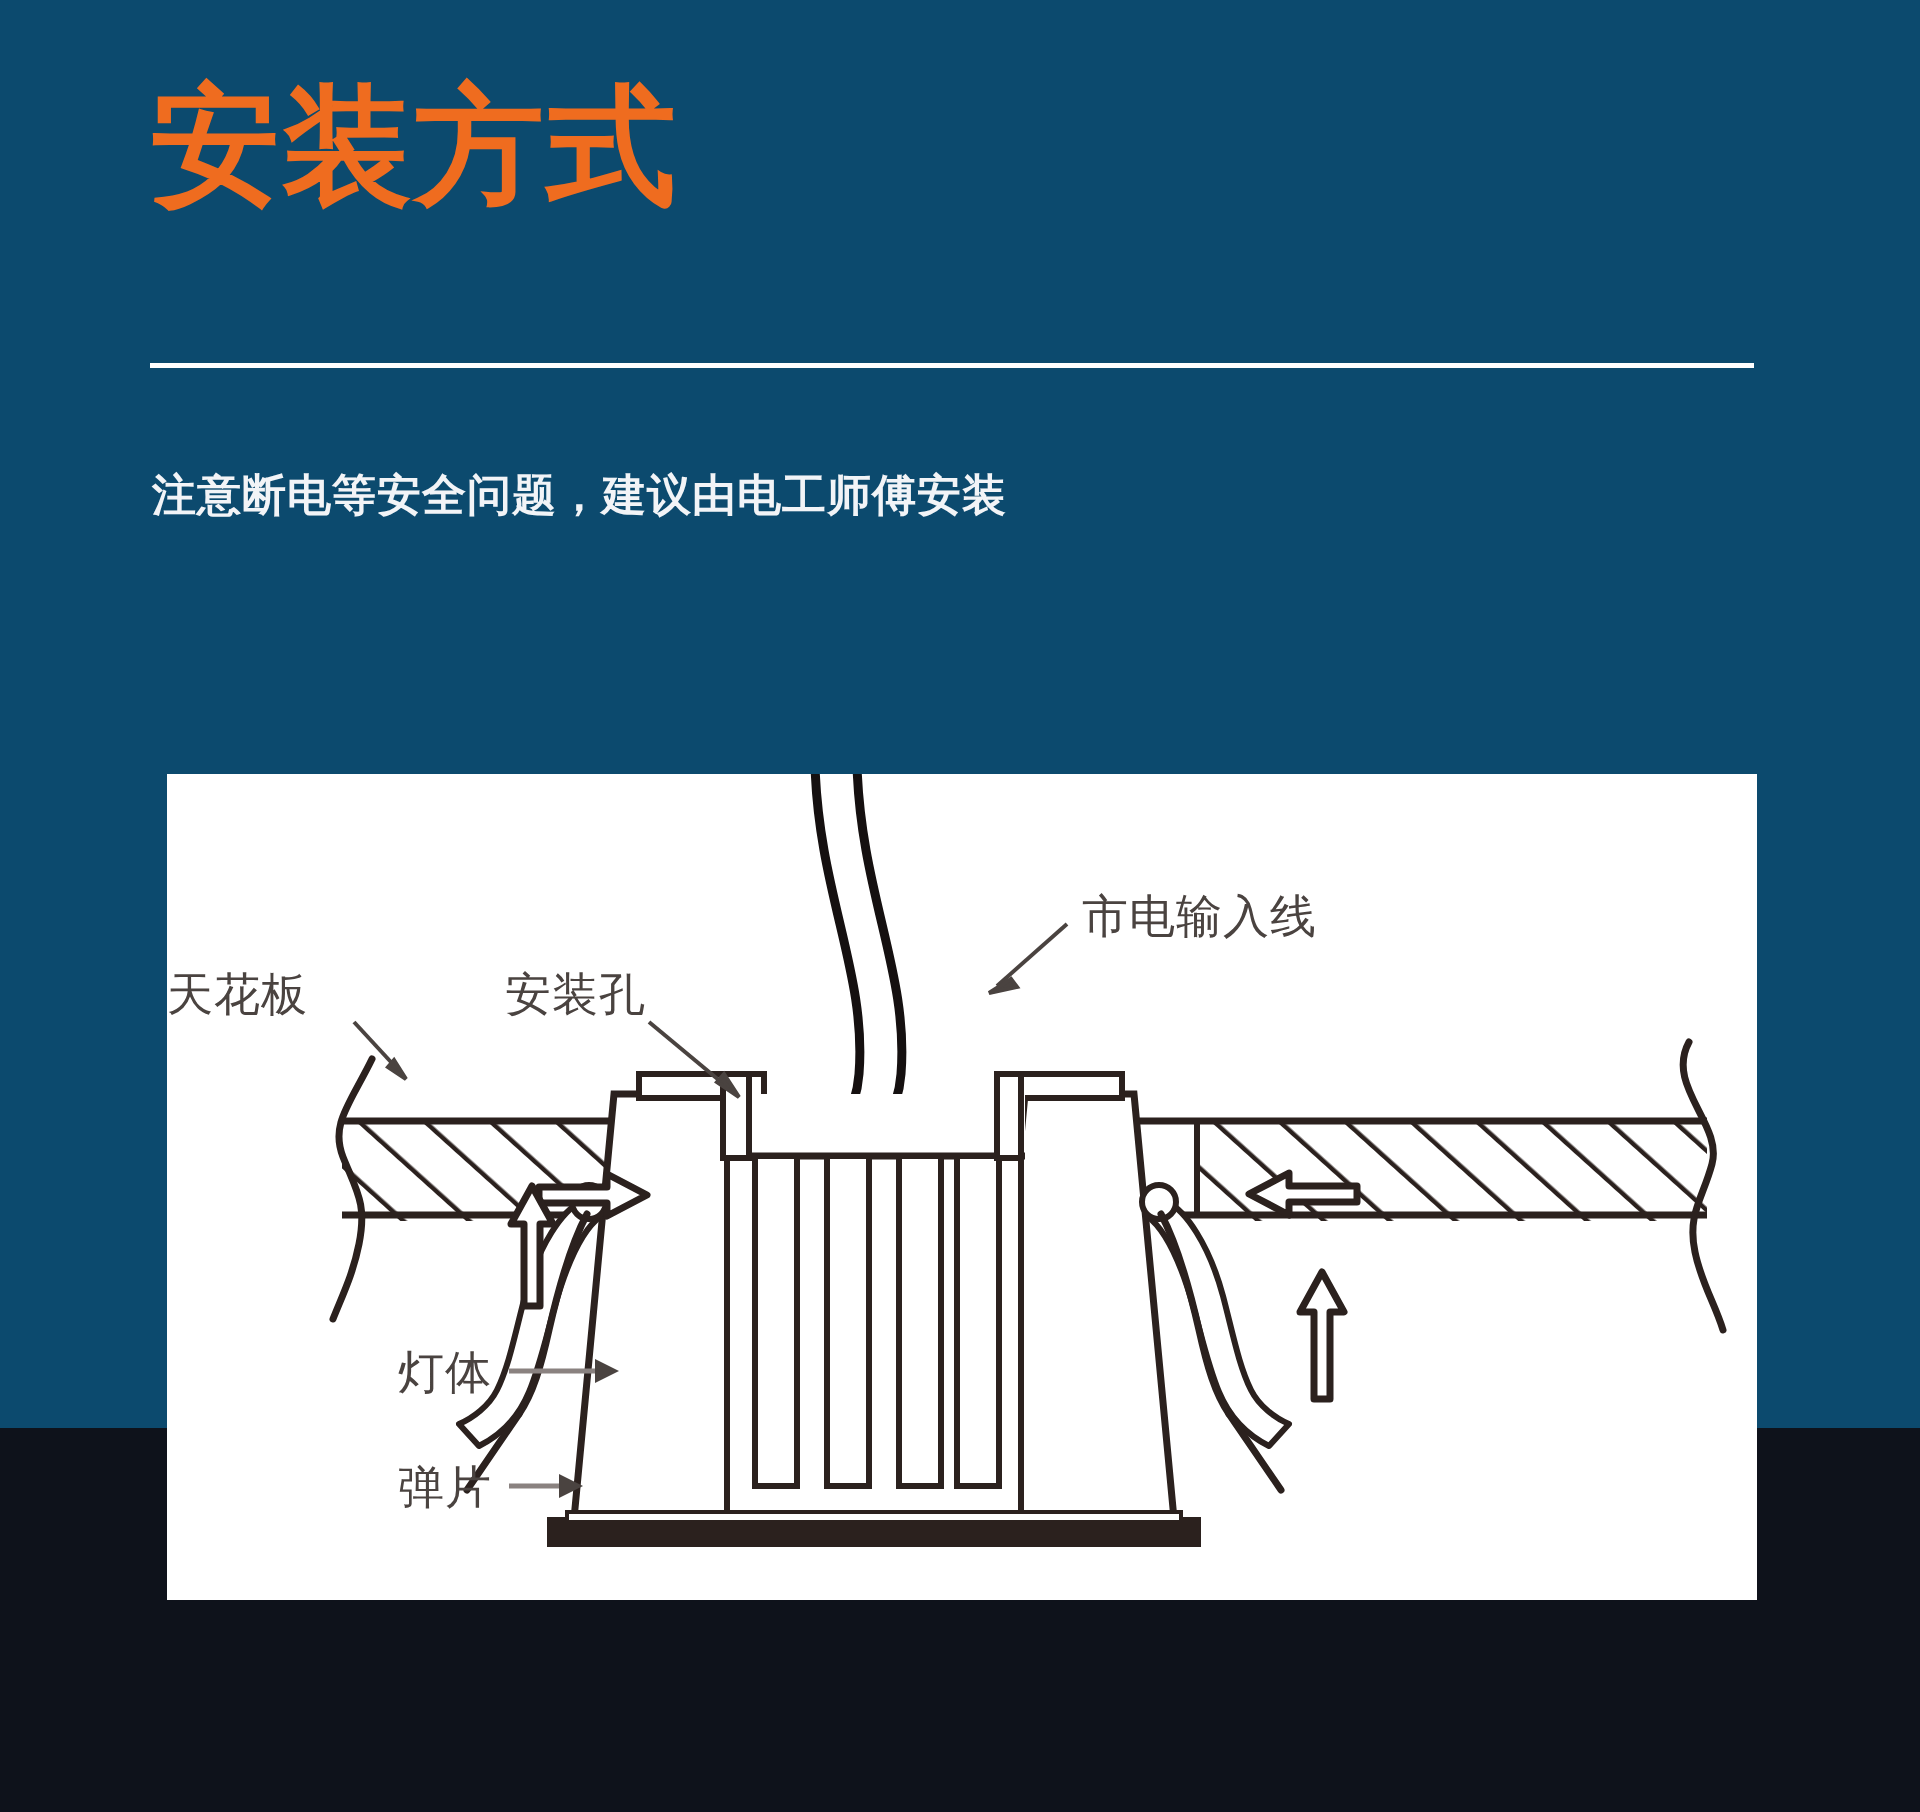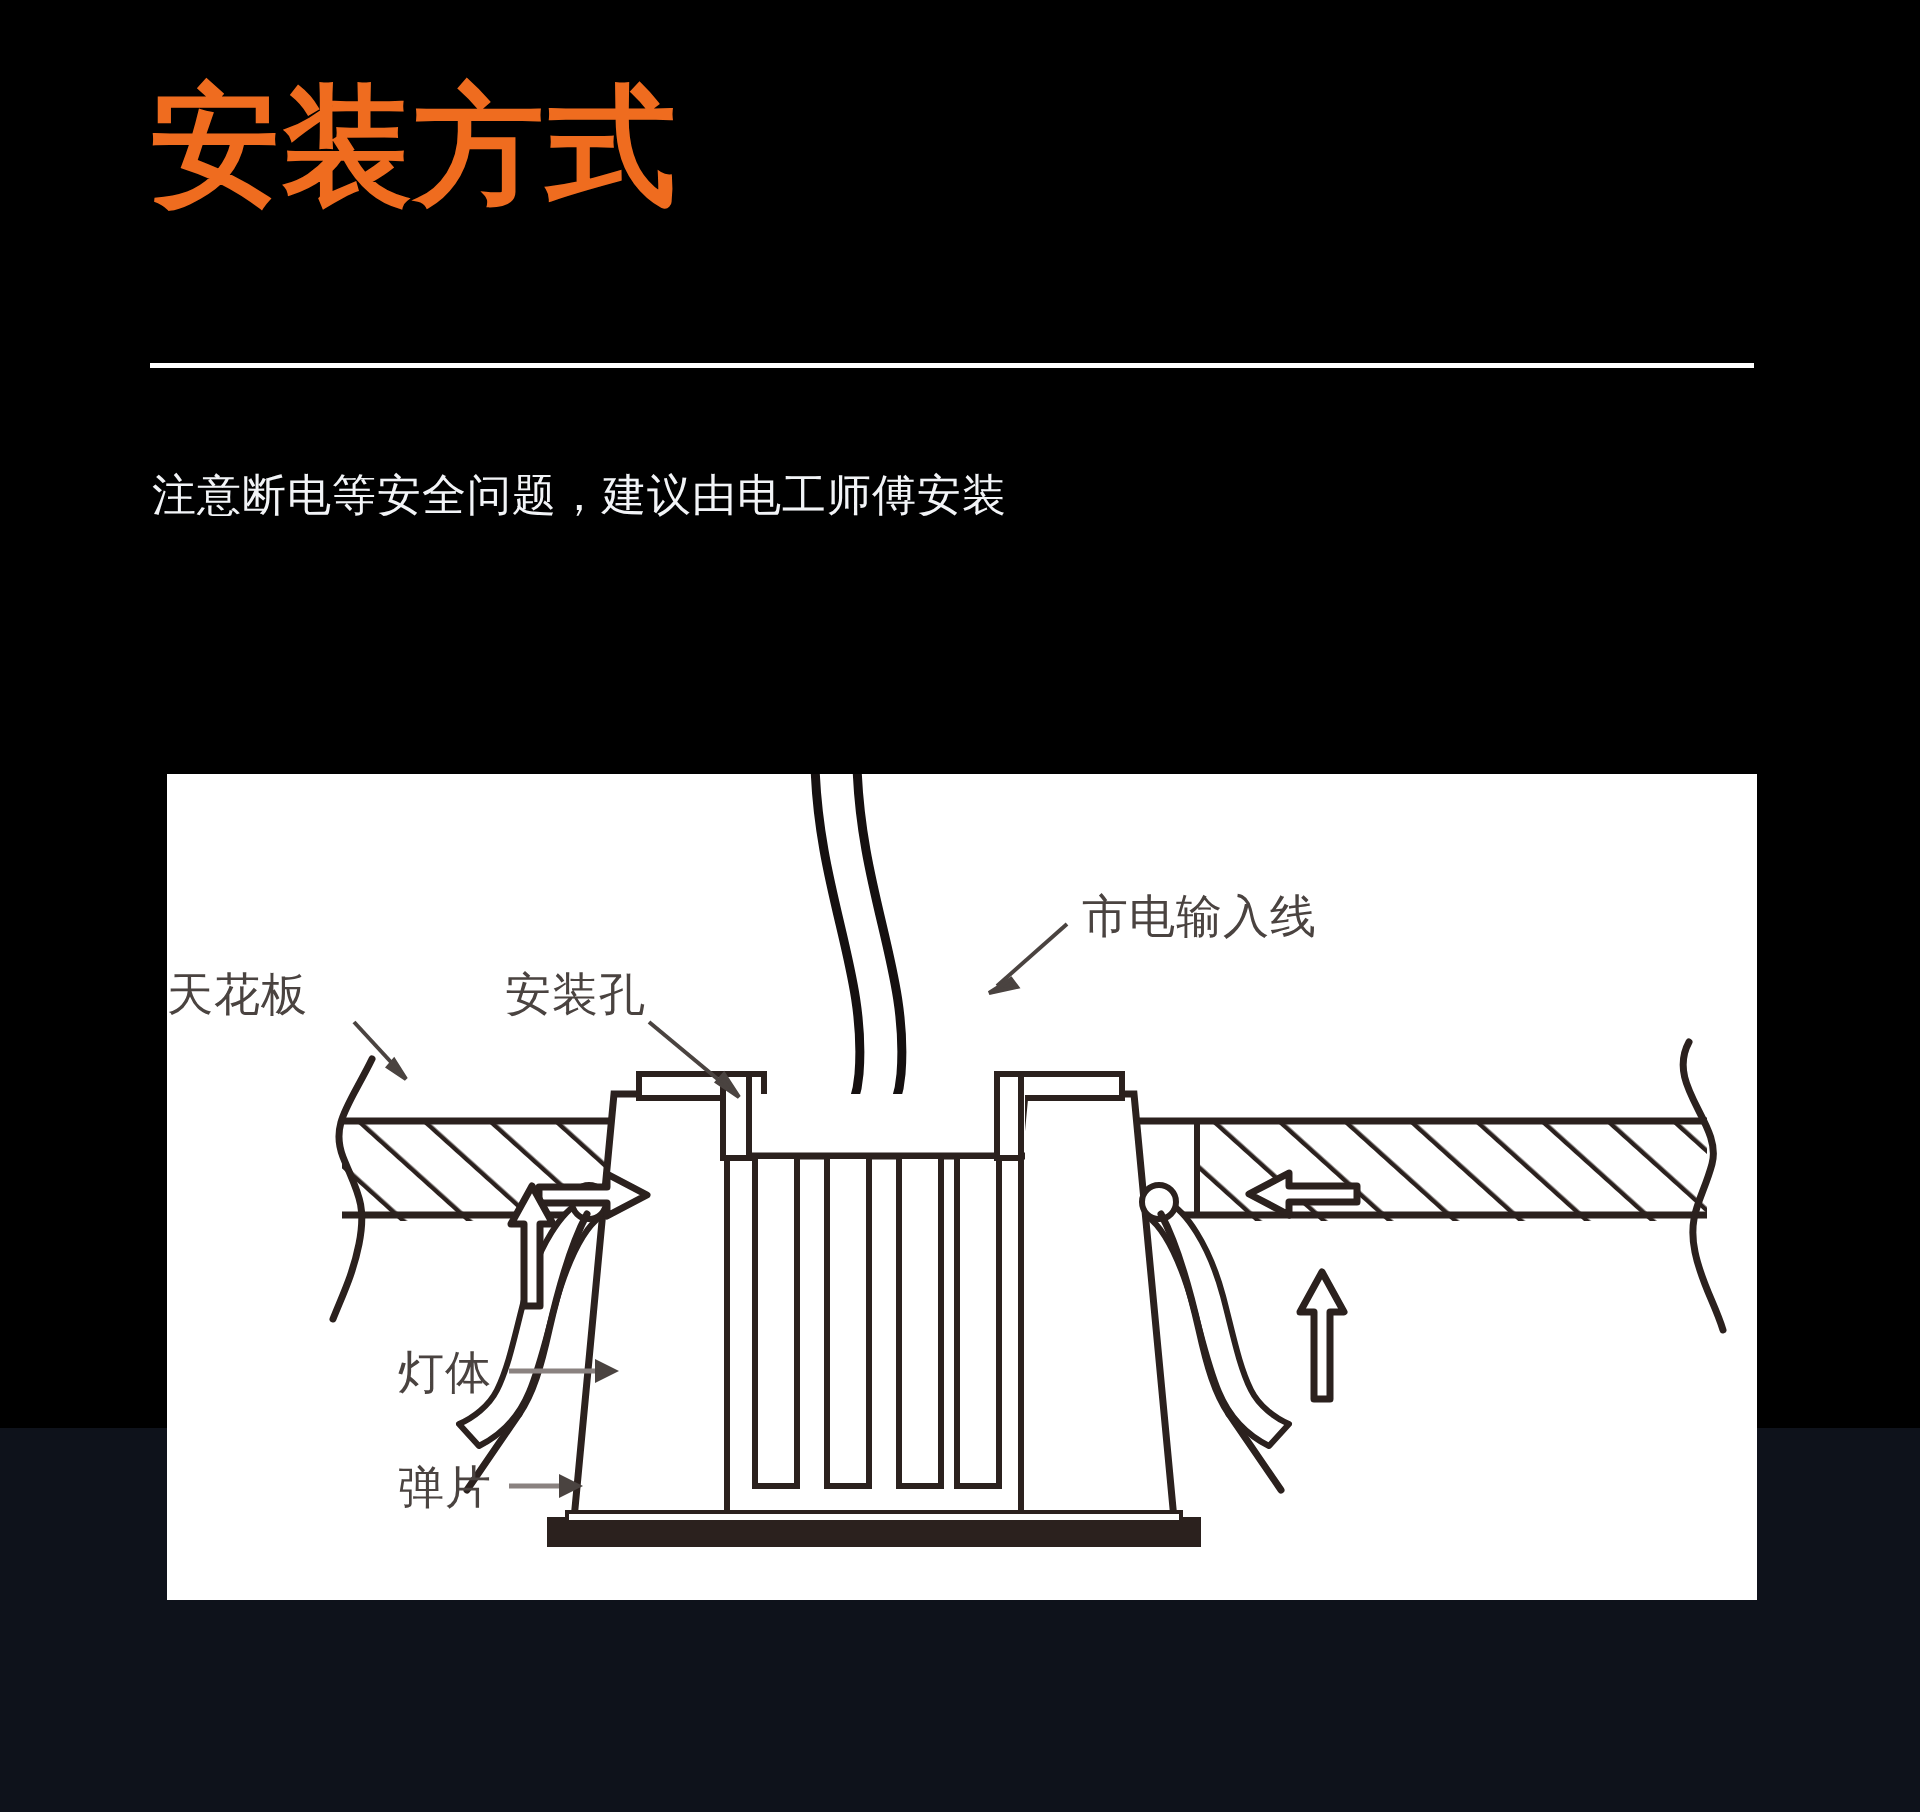--- a/index.html
+++ b/index.html
@@ -6,21 +6,21 @@
   * { margin:0; padding:0; box-sizing:border-box; }
   html, body {
     width:1920px; height:1812px;
     background:#0e121b;
     font-family:"Liberation Sans","DejaVu Sans",sans-serif;
     overflow:hidden;
   }
   #page {
     position:relative;
     width:1920px; height:1428px;
-    background:#000000;
+    background:#0c4a6e;
   }
 
   
   .page-title {
     position:absolute;
     left:150px; top:78px;
     font-size:130px;
     line-height:1.05;
     font-weight:700;
     color:#ef6c1f;
@@ -31,21 +31,21 @@
     position:absolute;
     left:150px; top:363px;
     width:1604px; height:5px;
     background:#ffffff;
   }
   .subtitle {
     position:absolute;
     left:152px; top:466px;
     font-size:44px;
     line-height:1.3;
-    font-weight:400;
+    font-weight:700;
     color:#f2f4f7;
     letter-spacing:1px;
     white-space:nowrap;
   }
 
   
   .diagram-panel {
     position:absolute;
     left:167px; top:774px;
     width:1590px; height:826px;

